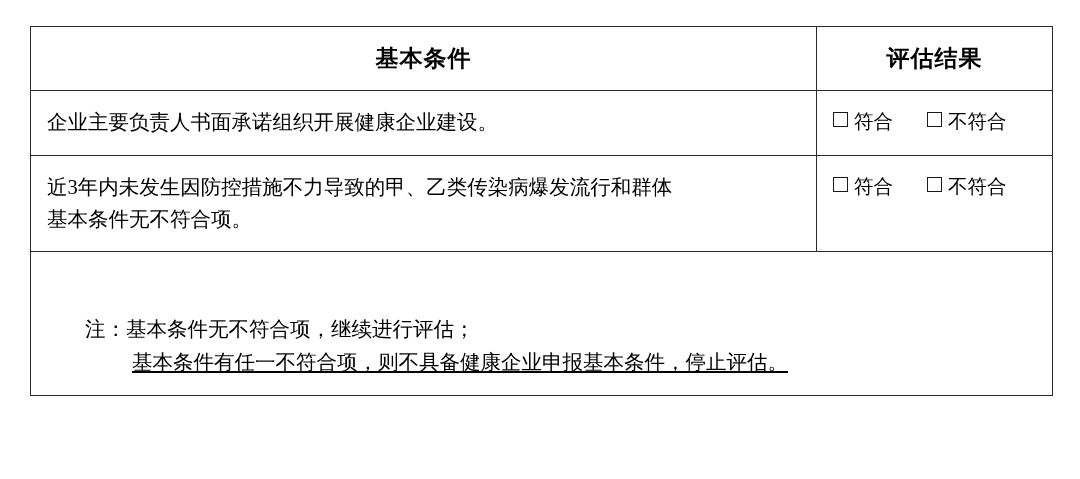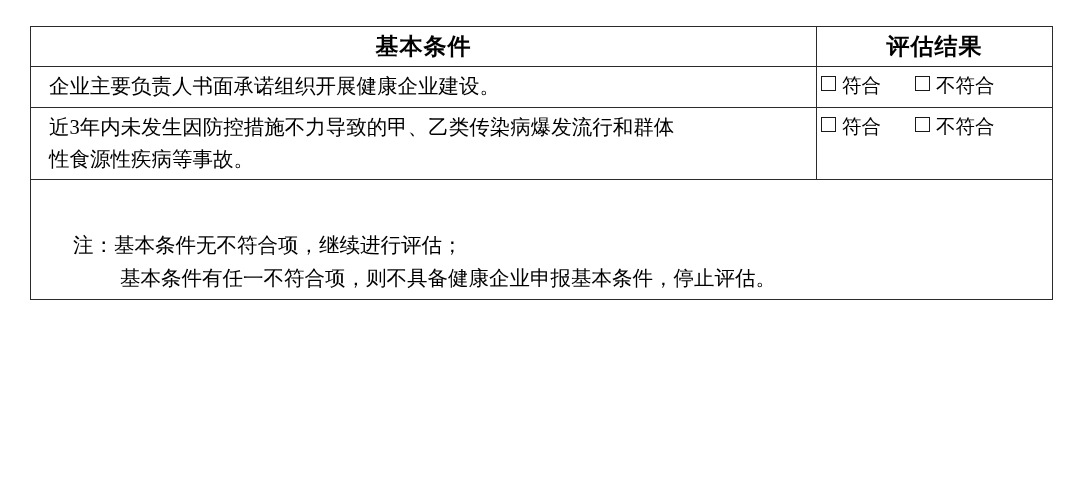--- a/index.html
+++ b/index.html
@@ -27,39 +27,39 @@
     width: 1022px;
   }
   table.eval-table {
     width: 1022px;
     border-collapse: collapse;
     table-layout: fixed;
   }
   table.eval-table td, table.eval-table th {
     border: 1px solid #2b2b2b;
     vertical-align: top;
-    padding: 4px;
+    padding: 16px;
   }
   .col-cond { width: 786px; }
   .col-res { width: 236px; }
 
   .head-cell {
     text-align: center;
     font-weight: bold;
     font-size: 23px;
     padding: 8px 0 9px 0;
     letter-spacing: 1px;
   }
   .cond-cell {
     font-size: 20.5px;
     line-height: 1.55;
     padding: 12px 16px 14px 18px;
     text-align: left;
   }
-  .cond-cell .line { display: block; margin-left: 14px; }
+  .cond-cell .line { display: block; }
   .res-cell {
     font-size: 19.5px;
     line-height: 1.5;
     padding: 10px 10px 10px 14px;
     text-align: left;
     white-space: normal;
   }
   .res-inner {
     display: block;
   }
@@ -88,20 +88,21 @@
   }
   .note-line1 {
     display: block;
     padding-left: 38px;
     text-indent: 0;
     margin-top: 45px;
   }
   .note-line2 {
     display: block;
     padding-left: 85px;
+    text-decoration: underline;
   }
 </style>
 </head>
 <body>
 
 <div class="page">
   <div class="table-wrap">
     <table class="eval-table">
       <colgroup>
         <col class="col-cond">
@@ -120,21 +121,21 @@
           <td class="res-cell">
             <span class="res-inner">
               <span class="opt"><span class="cb"></span><span>符合</span></span><span class="opt-gap"></span><span class="opt-wrap"><span class="cb"></span><span>不符合</span></span>
             </span>
           </td>
         </tr>
 
         <tr>
           <td class="cond-cell">
             <span class="line">近3年内未发生因防控措施不力导致的甲、乙类传染病爆发流行和群体</span>
-            <span class="line">性食源性疾病等事故。</span>
+            <span class="line">基本条件无不符合项。</span>
           </td>
           <td class="res-cell">
             <span class="res-inner">
               <span class="opt"><span class="cb"></span><span>符合</span></span><span class="opt-gap"></span><span class="opt-wrap"><span class="cb"></span><span>不符合</span></span>
             </span>
           </td>
         </tr>
 
 
 

